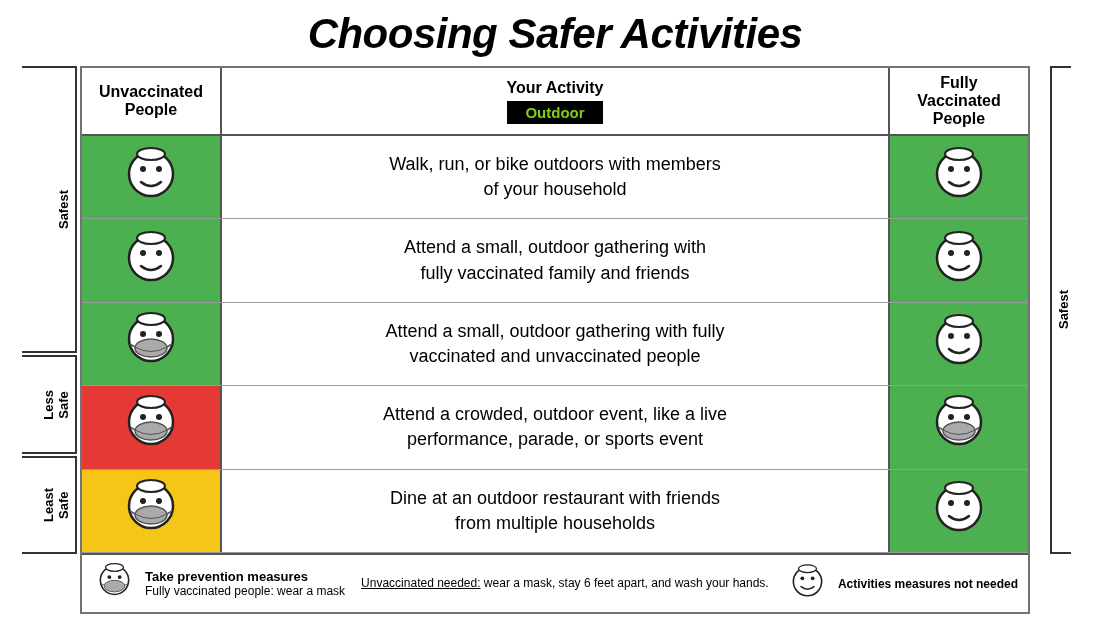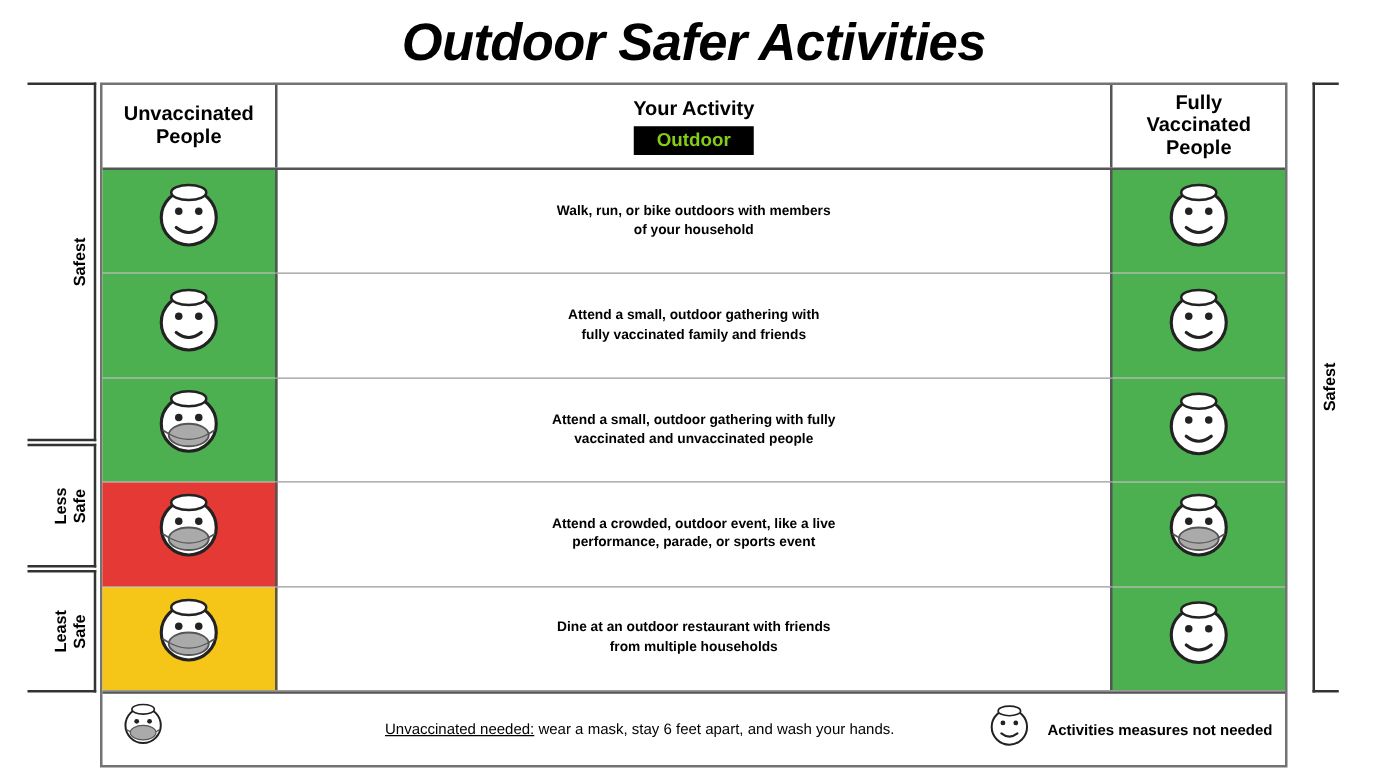--- a/index.html
+++ b/index.html
@@ -94,23 +94,22 @@
       display: flex;
       align-items: center;
       justify-content: center;
     }
     .activity-cell {
       display: flex;
       align-items: center;
       justify-content: center;
       text-align: center;
       padding: 2px 20px;
-      font-size: 11px;
+      font-size: 18px;
       line-height: 1.4;
-      font-weight: bold;
     }
     .face-block {
       width: 100%;
       height: 100%;
       display: flex;
       align-items: center;
       justify-content: center;
     }
     .bg-green { background: #4caf50; }
     .bg-yellow { background: #f5c518; }
@@ -254,21 +253,21 @@
       display: block;
       font-weight: bold;
       font-size: 13px;
     }
     .underline { text-decoration: underline; }
   </style>
 </head>
 <body>
 
 <div class="page">
-  <h1 class="main-title">Outdoor Safer Activities</h1>
+  <h1 class="main-title">Choosing Safer Activities</h1>
 
   <div class="outer-wrapper">
 
     <div class="left-labels">
       <div class="label-safest-left">
         <span>Safest</span>
       </div>
       <div class="label-less-safe-left">
         <span>Less<br>Safe</span>
       </div>
@@ -461,20 +460,24 @@
           <div class="footer-left">
             <svg width="45" height="45" viewBox="0 0 70 70">
               <circle cx="35" cy="30" r="22" fill="white" stroke="#222" stroke-width="2.5"></circle>
               <circle cx="27" cy="25" r="3" fill="#222"></circle>
               <circle cx="43" cy="25" r="3" fill="#222"></circle>
               <ellipse cx="35" cy="10" rx="14" ry="6" fill="white" stroke="#222" stroke-width="2"></ellipse>
               <ellipse cx="35" cy="39" rx="16" ry="9" fill="#aaa" stroke="#555" stroke-width="1.5"></ellipse>
               <line x1="19" y1="38" x2="14" y2="35" stroke="#555" stroke-width="1.5"></line>
               <line x1="51" y1="38" x2="56" y2="35" stroke="#555" stroke-width="1.5"></line>
             </svg>
+            <div class="footer-text">
+              <strong>Take prevention measures</strong>
+              <span>Fully vaccinated people: wear a mask</span>
+            </div>
           </div>
           <div class="footer-center">
             <span><span class="underline">Unvaccinated needed:</span> wear a mask, stay 6 feet apart, and wash your hands.</span>
           </div>
           <div class="footer-right">
             <svg width="45" height="45" viewBox="0 0 70 70">
               <circle cx="35" cy="32" r="22" fill="white" stroke="#222" stroke-width="2.5"></circle>
               <circle cx="27" cy="27" r="3" fill="#222"></circle>
               <circle cx="43" cy="27" r="3" fill="#222"></circle>
               <path d="M25 40 Q35 48 45 40" fill="none" stroke="#222" stroke-width="2.5" stroke-linecap="round"></path>

